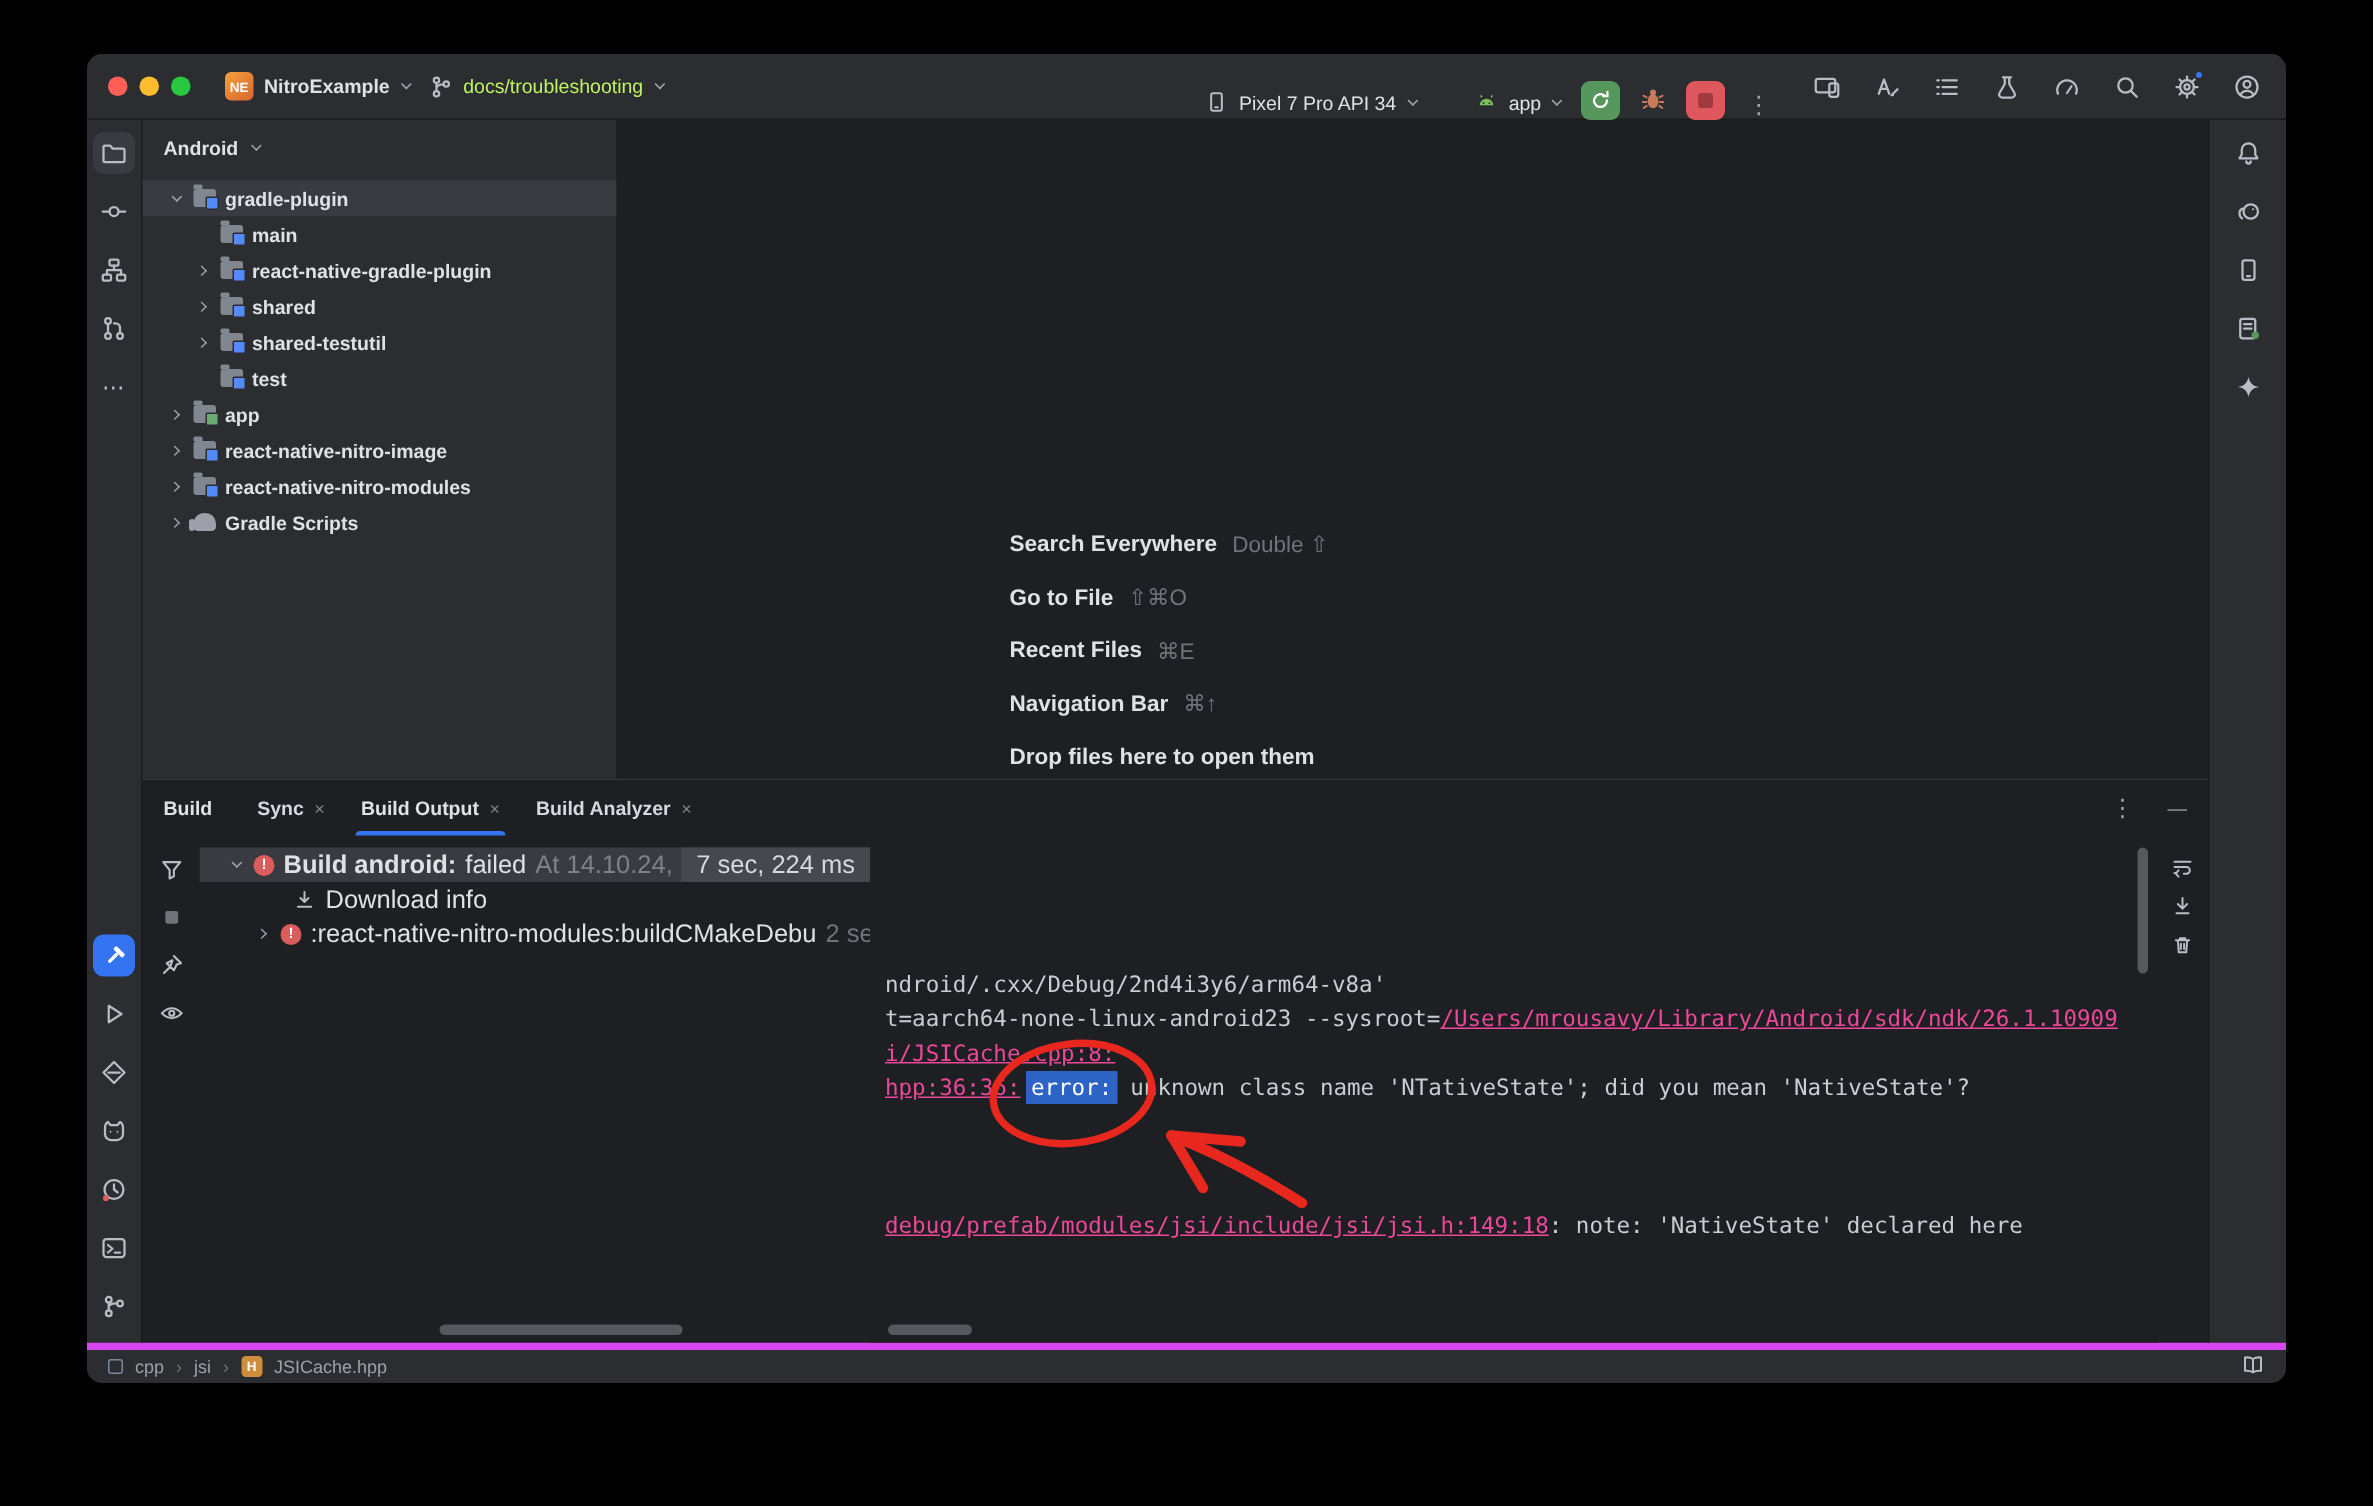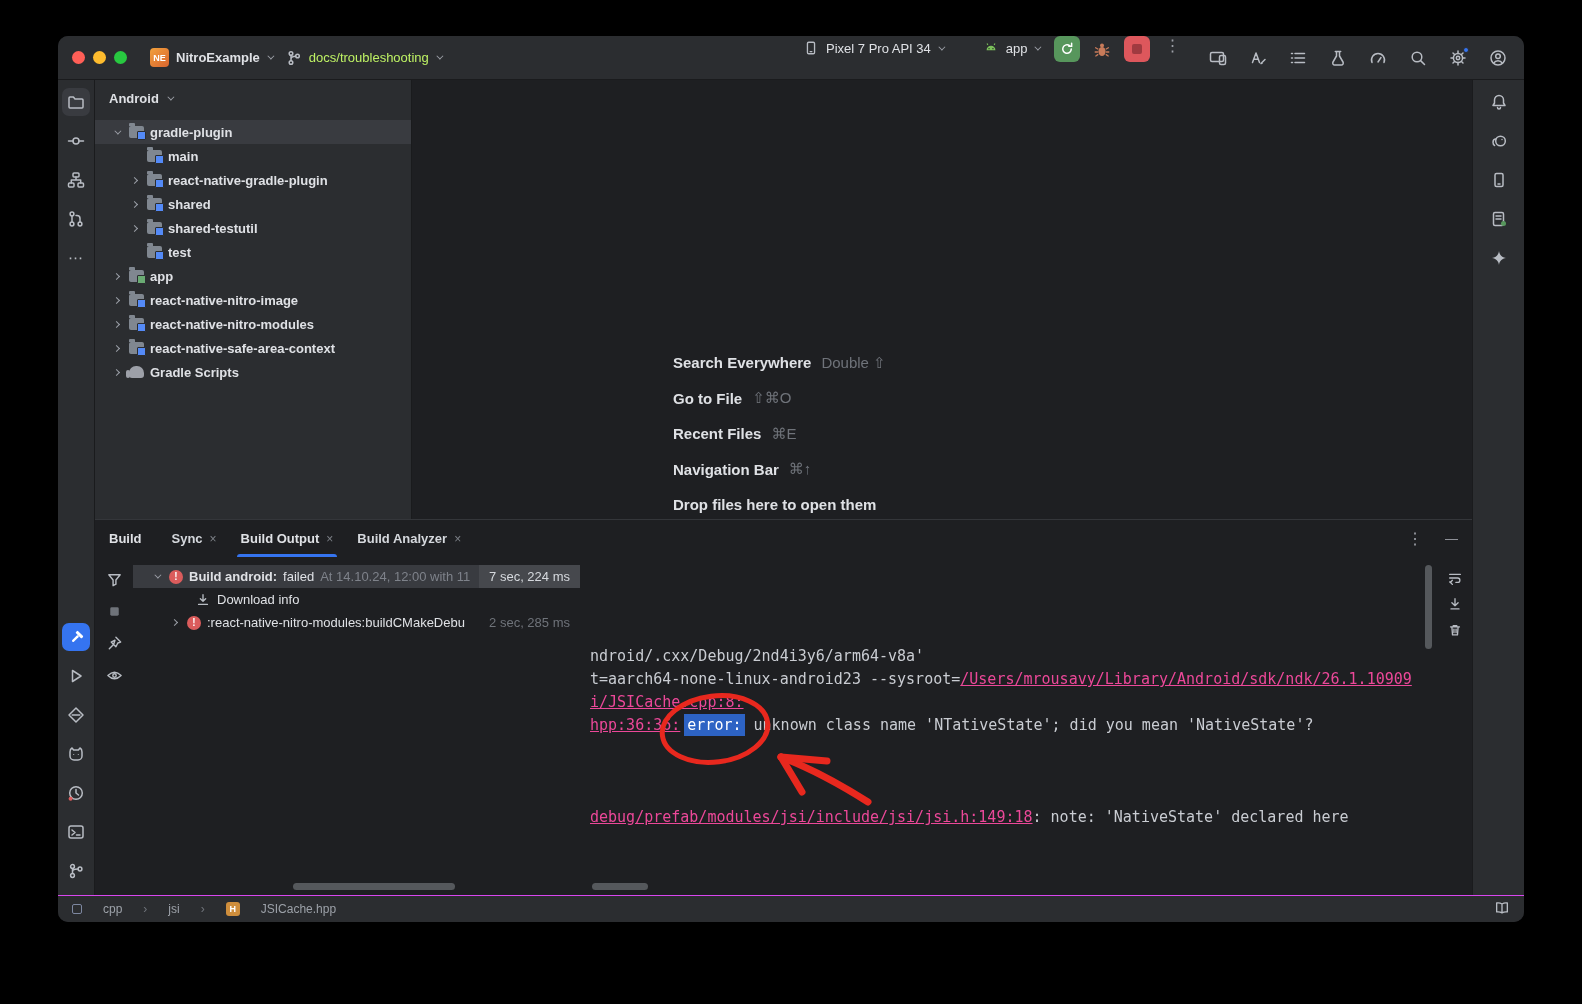--- a/index.html
+++ b/index.html
@@ -16,21 +16,21 @@
   .l-red{background:#ff5f57}.l-yel{background:#febc2e}.l-grn{background:#28c840}
   .tb-widget{display:flex;align-items:center;gap:7px;padding:4px 7px;border-radius:6px;white-space:nowrap}
   .proj-badge{width:19px;height:19px;border-radius:4px;background:linear-gradient(140deg,#f2a13c,#d9652f);
     color:#fff;font-size:9px;font-weight:bold;display:flex;align-items:center;justify-content:center}
   .proj-name{font-weight:600}
   .branch-lbl{color:#bef264}
   .cv{display:inline-block;width:7px;height:7px;border-right:1.6px solid #9da0a8;border-bottom:1.6px solid #9da0a8}
   .cv.down{transform:rotate(45deg) translateY(-2px)}
   .cv.right{transform:rotate(-45deg)}
   .cv.sm{width:5px;height:5px}
-  .run-group{position:absolute;left:738px;top:0;height:44px;display:flex;align-items:flex-start;gap:8px}
+  .run-group{position:absolute;left:738px;top:0;height:44px;display:flex;align-items:flex-end;gap:8px}
   .btn26{width:26px;height:26px;border-radius:6px;display:flex;align-items:center;justify-content:center}
   .rerun{background:#57965c}
   .stopb{background:#dd575c;position:relative}
   .stopb::after{content:"";width:10px;height:10px;border-radius:2px;background:#a03a40}
   .kebab{color:#9da0a8;font-size:16px;padding:0 6px}
   .right-icons{position:absolute;right:12px;top:0;height:44px;display:flex;align-items:center;gap:12px}
   .icell{width:28px;height:28px;display:flex;align-items:center;justify-content:center;border-radius:6px;position:relative}
   .ic{stroke:#b8bcc3;fill:none;stroke-width:1.5;stroke-linecap:round;stroke-linejoin:round}
   .dot-blue{position:absolute;top:3px;right:3px;width:6px;height:6px;border-radius:50%;background:#3574f0;border:1.5px solid #2b2d30}
 
@@ -80,21 +80,21 @@
   .tab .x{color:#7d8188;font-size:12px;font-weight:400}
   .tab.active{color:#dfe1e5}
   .tab.active::after{content:"";position:absolute;left:8px;right:8px;bottom:0;height:3px;border-radius:3px 3px 0 0;background:#3574f0}
   .bh-right{position:absolute;right:14px;display:flex;align-items:center;gap:16px;color:#9da0a8}
   .bh-right .min{font-size:13px}
 
   .build-body{display:flex;height:339px;min-height:0}
   .b-toolcol{width:38px;display:flex;flex-direction:column;align-items:center;padding-top:10px;gap:8px;flex:none}
   .b-cell{width:24px;height:24px;display:flex;align-items:center;justify-content:center;border-radius:5px;flex:none}
   .b-tree{width:447px;position:relative;padding-top:8px;flex:none;overflow:hidden}
-  .b-row{display:flex;align-items:center;height:23px;padding-left:16px;gap:6px;white-space:nowrap;font-size:13px}
+  .b-row{display:flex;align-items:center;height:23px;padding-left:16px;gap:6px;white-space:nowrap;font-size:17px}
   .b-row.selected{background:#393b40}
   .err-badge{width:14px;height:14px;border-radius:50%;background:#db5c5c;color:#fff;flex:none;position:relative}
   .err-badge::after{content:"!";position:absolute;left:0;top:0;width:100%;height:100%;display:flex;align-items:center;justify-content:center;font-size:10px;font-weight:bold}
   .b-title{font-weight:700}
   .b-meta{color:#7e828a;flex:1;overflow:hidden;min-width:0}
   .b-dur{background:#46484d;color:#d6d9de;padding:0 10px;height:23px;display:flex;align-items:center;flex:none}
   .b-dur2{color:#6f737a;margin-left:auto;padding-right:10px;flex:none}
   .b-row.child1{padding-left:62px}
   .b-row.child2{padding-left:34px}
 
@@ -104,22 +104,22 @@
   .cline{height:23px;white-space:pre;overflow:hidden}
   .clink{color:#ec4899;text-decoration:underline;cursor:pointer}
   .sel{background:#2d63c4;color:#fff;padding:2px 3px;margin-left:4px}
   .b-rightcol{width:34px;display:flex;flex-direction:column;align-items:center;padding-top:10px;gap:4px;flex:none}
   .b-cell22{width:22px;height:22px;display:flex;align-items:center;justify-content:center;flex:none}
 
   .hthumb{position:absolute;height:7px;border-radius:4px;background:#55585c;bottom:5px}
   .vthumb{position:absolute;width:7px;border-radius:4px;background:#55585c;right:6px}
 
   
-  .statusbar{height:27px;background:#2b2d30;border-top:1px solid #d946ef;display:flex;align-items:center;
-    padding:0 14px;gap:21px;font-size:12px;color:#9ca1a8}
+  .statusbar{height:27px;background:#2b2d30;border-top:5px solid #d946ef;display:flex;align-items:center;
+    padding:0 14px;gap:8px;font-size:12px;color:#9ca1a8}
   .crumb-sep{color:#6f737a}
   .msq{width:10px;height:10px;border:1.5px solid #7d87a0;border-radius:2px}
   .hbadge{width:14px;height:14px;border-radius:3px;background:#cf8e3c;color:#fff;font-size:9px;font-weight:bold;
     display:flex;align-items:center;justify-content:center}
   .sb-right{margin-left:auto}
 
   
   .annotation{position:absolute;left:0;top:0;width:1582px;height:1004px;pointer-events:none;z-index:50}
 </style>
 </head>
@@ -406,27 +406,20 @@
                 </span>
               <span class="mod-icon"></span>
               <span class="tlabel">react-native-nitro-image</span>
             </div>
             <div class="trow">
               <span class="chev-cell">
                   <span class="cv sm right"></span>
                 </span>
               <span class="mod-icon"></span>
               <span class="tlabel">react-native-nitro-modules</span>
-            </div>
-            <div class="trow">
-              <span class="chev-cell">
-                  <span class="cv sm right"></span>
-                </span>
-              <span class="mod-icon"></span>
-              <span class="tlabel">react-native-safe-area-context</span>
             </div>
             <div class="trow">
               <span class="chev-cell">
                   <span class="cv sm right"></span>
                 </span>
               <span class="gradle-mod"></span>
               <span class="tlabel">Gradle Scripts</span>
             </div>
           </div>
         </div>

